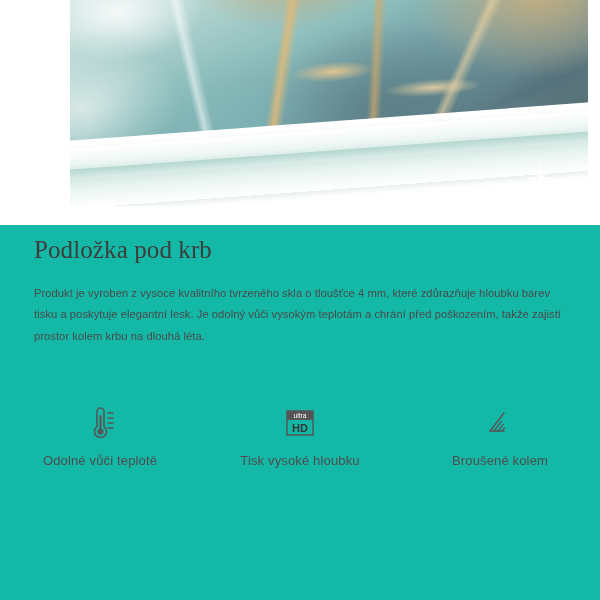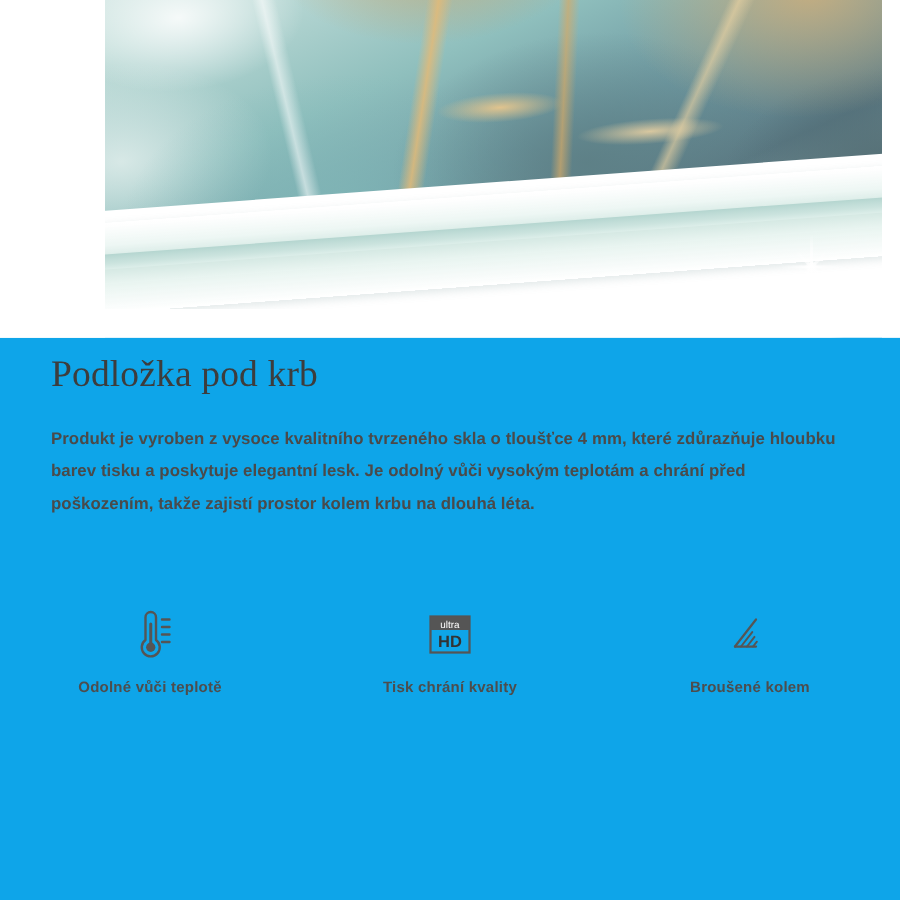--- a/index.html
+++ b/index.html
@@ -10,21 +10,21 @@
     height: 600px;
     background: #ffffff;
     font-family: "Liberation Sans", sans-serif;
     overflow: hidden;
   }
 
   .page {
     position: relative;
     width: 600px;
     height: 600px;
-    background: #0ea5e9;
+    background: #14b8a6;
   }
 
   
   .hero {
     position: relative;
     width: 600px;
     height: 225px;
     overflow: hidden;
     background: #ffffff;
   }
@@ -193,21 +193,20 @@
   }
   .headline .l2 { display: block; }
 
   .paragraph {
     margin: 0;
     padding: 16px 32px 0 34px;
     font-size: 11.2px;
     line-height: 1.95;
     color: #4a4a4a;
     letter-spacing: 0.05px;
-    font-weight: bold;
   }
 
   
   .features {
     position: absolute;
     left: 0;
     top: 393px;
     width: 600px;
     display: grid;
     grid-template-columns: repeat(3, 1fr);
@@ -222,25 +221,24 @@
   }
   .feature-icon {
     width: 48px;
     height: 48px;
     display: flex;
     align-items: center;
     justify-content: center;
   }
   .feature-label {
     margin-top: 6px;
-    font-size: 10px;
+    font-size: 13px;
     color: #4d4d4d;
     text-align: right;
     letter-spacing: 0.15px;
-    font-weight: bold;
   }
   svg { display: block; }
 </style>
 </head>
 <body>
 
 <div class="page">
 
   <div class="hero">
     <div class="art">
@@ -284,21 +282,21 @@
 
     <div class="feature">
       <div class="feature-icon">
         <svg width="44" height="44" viewBox="0 0 44 44">
           <rect x="9" y="10" width="26" height="24" fill="none" stroke="#555" stroke-width="1.5"></rect>
           <rect x="9" y="10" width="26" height="9" fill="#555" stroke="none"></rect>
           <text x="22" y="17.4" font-family="Liberation Sans, sans-serif" font-size="6.6" fill="#ffffff" text-anchor="middle">ultra</text>
           <text x="22" y="30.5" font-family="Liberation Sans, sans-serif" font-size="11" font-weight="bold" fill="#333333" text-anchor="middle">HD</text>
         </svg>
       </div>
-      <div class="feature-label">Tisk chrání kvality</div>
+      <div class="feature-label">Tisk vysoké hloubku</div>
     </div>
 
 
 
     <div class="feature">
       <div class="feature-icon">
         <svg width="44" height="44" viewBox="0 0 44 44" fill="none" stroke="#555" stroke-width="1.5">
           <path d="M12 30L26 12" stroke-linecap="round"></path>
           <path d="M12 30h14" stroke-linecap="round"></path>
           <path d="M16 30l7.5-9.6M20 30l5-6.4M24 30l2.6-3.2" stroke-width="1.3" stroke-linecap="round"></path>

